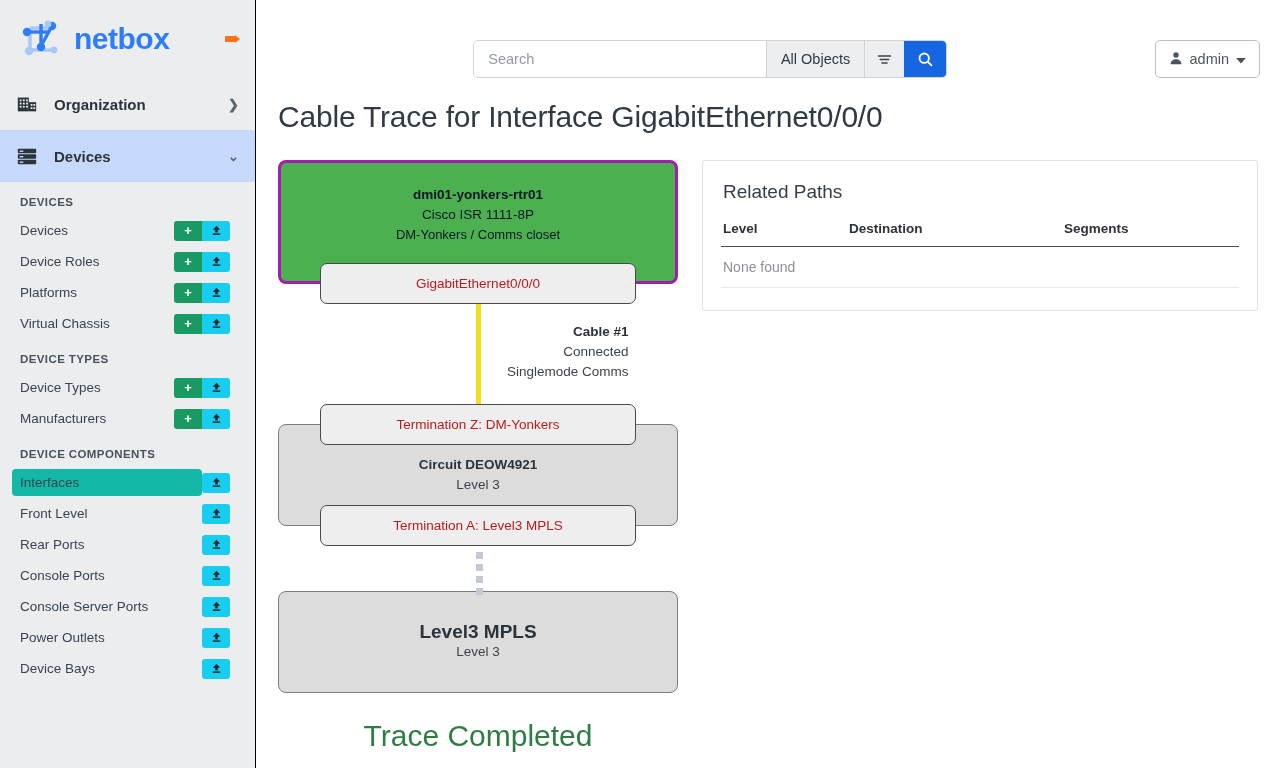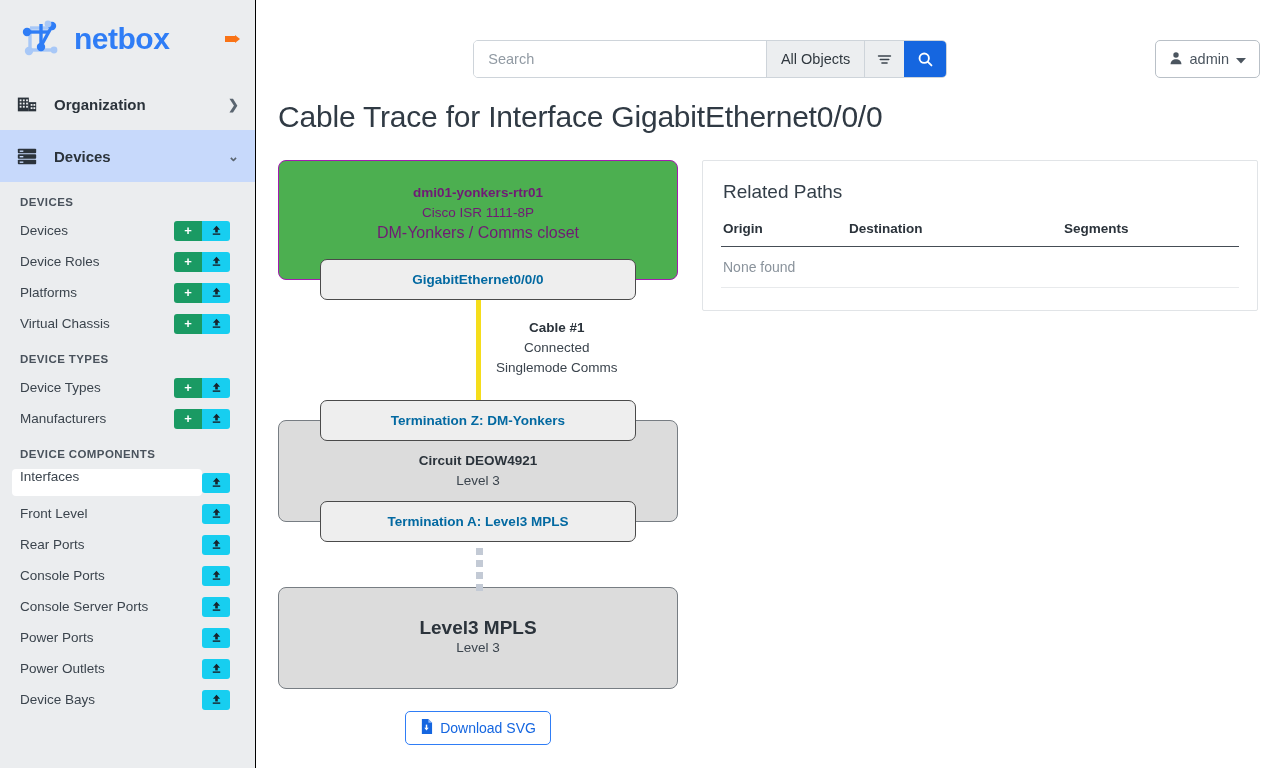--- a/index.html
+++ b/index.html
@@ -107,41 +107,41 @@
 
   .content { display: flex; padding: 26px 22px 0 22px; gap: 24px; }
   .trace-col { width: 400px; flex: 0 0 400px; }
   .paths-col { flex: 1; }
 
   
   .node {
     border-radius: 8px; text-align: center; position: relative;
   }
   .node-device {
-    background: #4caf50; border: 1px solid #a21caf;
-    padding: 22px 10px 36px; color: #701a75;
+    background: #4caf50; border: 3px solid #a21caf;
+    padding: 22px 10px 36px; color: #0f172a;
   }
   .node-device .t1 { font-size: 13.5px; font-weight: 700; line-height: 20px; }
   .node-device .t2 { font-size: 13.5px; line-height: 20px; }
-  .node-device .t3 { font-size: 16px; line-height: 20px; }
+  .node-device .t3 { font-size: 13px; line-height: 20px; }
 
   .term-box {
     background: #eeeeee; border: 1px solid #4a4a4a; border-radius: 7px;
     height: 41px; display: flex; align-items: center; justify-content: center;
-    font-size: 13.5px; font-weight: 700; color: #0369a1;
+    font-size: 13.5px; font-weight: 400; color: #b91c1c;
     width: 316px; margin: 0 auto; position: relative; z-index: 3;
   }
   .iface-wrap { margin-top: -21px; position: relative; z-index: 3; }
 
   .cable-row { position: relative; height: 100px; }
   .cable-line {
     position: absolute; left: 198px; top: 0; width: 5px; height: 100px;
     background: #f5dd1b;
   }
-  .cable-info { position: absolute; left: 218px; top: 18px; text-align: center; }
+  .cable-info { position: absolute; left: 229px; top: 18px; text-align: right; }
   .cable-info .c1 { font-size: 13.5px; font-weight: 700; color: #2b333b; line-height: 20px; }
   .cable-info .c2 { font-size: 13.5px; color: #3b444d; line-height: 20px; }
   .cable-info .c3 { font-size: 13.5px; color: #3b444d; line-height: 20px; }
 
   .circuit-block { position: relative; }
   .circuit-body {
     background: #dcdcdc; border: 1px solid #777d83; border-radius: 8px;
     margin-top: -21px; padding: 30px 10px; text-align: center; position: relative; z-index: 1;
   }
   .circuit-body .b1 { font-size: 13.5px; font-weight: 700; color: #2b333b; line-height: 20px; }
@@ -345,21 +345,21 @@
               <svg viewBox="0 0 16 16" width="13" height="13" fill="#17222b">
                 <polygon points="8,2 12.4,7 3.6,7"></polygon>
                 <rect x="6.4" y="6.4" width="3.2" height="4"></rect>
                 <rect x="3.4" y="11.6" width="9.2" height="1.7"></rect>
               </svg>
             </div>
           </div>
         </div>
         <div class="section-head">DEVICE COMPONENTS</div>
         <div class="nav-item">
-          <span class="selected" style="display: flex; align-items: flex-start; height: 27px; border-radius: 4px; background: #ffffff; margin-left: -8px; padding-left: 8px; flex: 1 1 0%;">
+          <span class="selected" style="display: flex; align-items: center; height: 27px; border-radius: 4px; background: #14b8a6; margin-left: -8px; padding-left: 8px; flex: 1 1 0%;">
             <span class="ni-label">Interfaces</span>
           </span>
           <div class="btn-pair single">
             <div class="btn-imp">
               <svg viewBox="0 0 16 16" width="13" height="13" fill="#17222b">
                 <polygon points="8,2 12.4,7 3.6,7"></polygon>
                 <rect x="6.4" y="6.4" width="3.2" height="4"></rect>
                 <rect x="3.4" y="11.6" width="9.2" height="1.7"></rect>
               </svg>
             </div>
@@ -396,32 +396,20 @@
               <svg viewBox="0 0 16 16" width="13" height="13" fill="#17222b">
                 <polygon points="8,2 12.4,7 3.6,7"></polygon>
                 <rect x="6.4" y="6.4" width="3.2" height="4"></rect>
                 <rect x="3.4" y="11.6" width="9.2" height="1.7"></rect>
               </svg>
             </div>
           </div>
         </div>
         <div class="nav-item">
           <span class="ni-label">Console Server Ports</span>
-          <div class="btn-pair single">
-            <div class="btn-imp">
-              <svg viewBox="0 0 16 16" width="13" height="13" fill="#17222b">
-                <polygon points="8,2 12.4,7 3.6,7"></polygon>
-                <rect x="6.4" y="6.4" width="3.2" height="4"></rect>
-                <rect x="3.4" y="11.6" width="9.2" height="1.7"></rect>
-              </svg>
-            </div>
-          </div>
-        </div>
-        <div class="nav-item">
-          <span class="ni-label">Power Ports</span>
           <div class="btn-pair single">
             <div class="btn-imp">
               <svg viewBox="0 0 16 16" width="13" height="13" fill="#17222b">
                 <polygon points="8,2 12.4,7 3.6,7"></polygon>
                 <rect x="6.4" y="6.4" width="3.2" height="4"></rect>
                 <rect x="3.4" y="11.6" width="9.2" height="1.7"></rect>
               </svg>
             </div>
           </div>
         </div>
@@ -530,46 +518,31 @@
             <i style="top:18px"></i>
             <i style="top:30px"></i>
             <i style="top:42px"></i>
         </div>
 
         <div class="provider-net">
           <div class="p1">Level3 MPLS</div>
           <div class="p2">Level 3</div>
         </div>
 
-        <div class="dl-wrap">
-          <button class="dl-btn">
-            <span>
-              <svg viewBox="0 0 14 16" width="13" height="15" fill="#1566e0">
-                <path d="M2 0h7l4 4v12H2z"></path>
-                <polygon points="9,0 13,4 9,4" fill="#8fb8f5"></polygon>
-                <g fill="#ffffff">
-                    <rect x="6.2" y="6" width="1.6" height="4.2"></rect>
-                    <polygon points="4.6,9.4 9.4,9.4 7,12.4"></polygon>
-                  </g>
-              </svg>
-            </span>
-            <span>Download SVG</span>
-          </button>
-        </div>
 
         <div class="trace-done">Trace Completed</div>
       </div>
 
       <div class="paths-col">
         <div class="card">
           <div class="card-title">Related Paths</div>
           <table class="paths">
             <thead>
               <tr>
-                <th style="width:126px">Origin</th>
+                <th style="width:126px">Level</th>
                 <th style="width:215px">Destination</th>
                 <th>Segments</th>
               </tr>
             </thead>
             <tbody>
               <tr>
                 <td colspan="3">None found</td>
               </tr>
             </tbody>
           </table>

